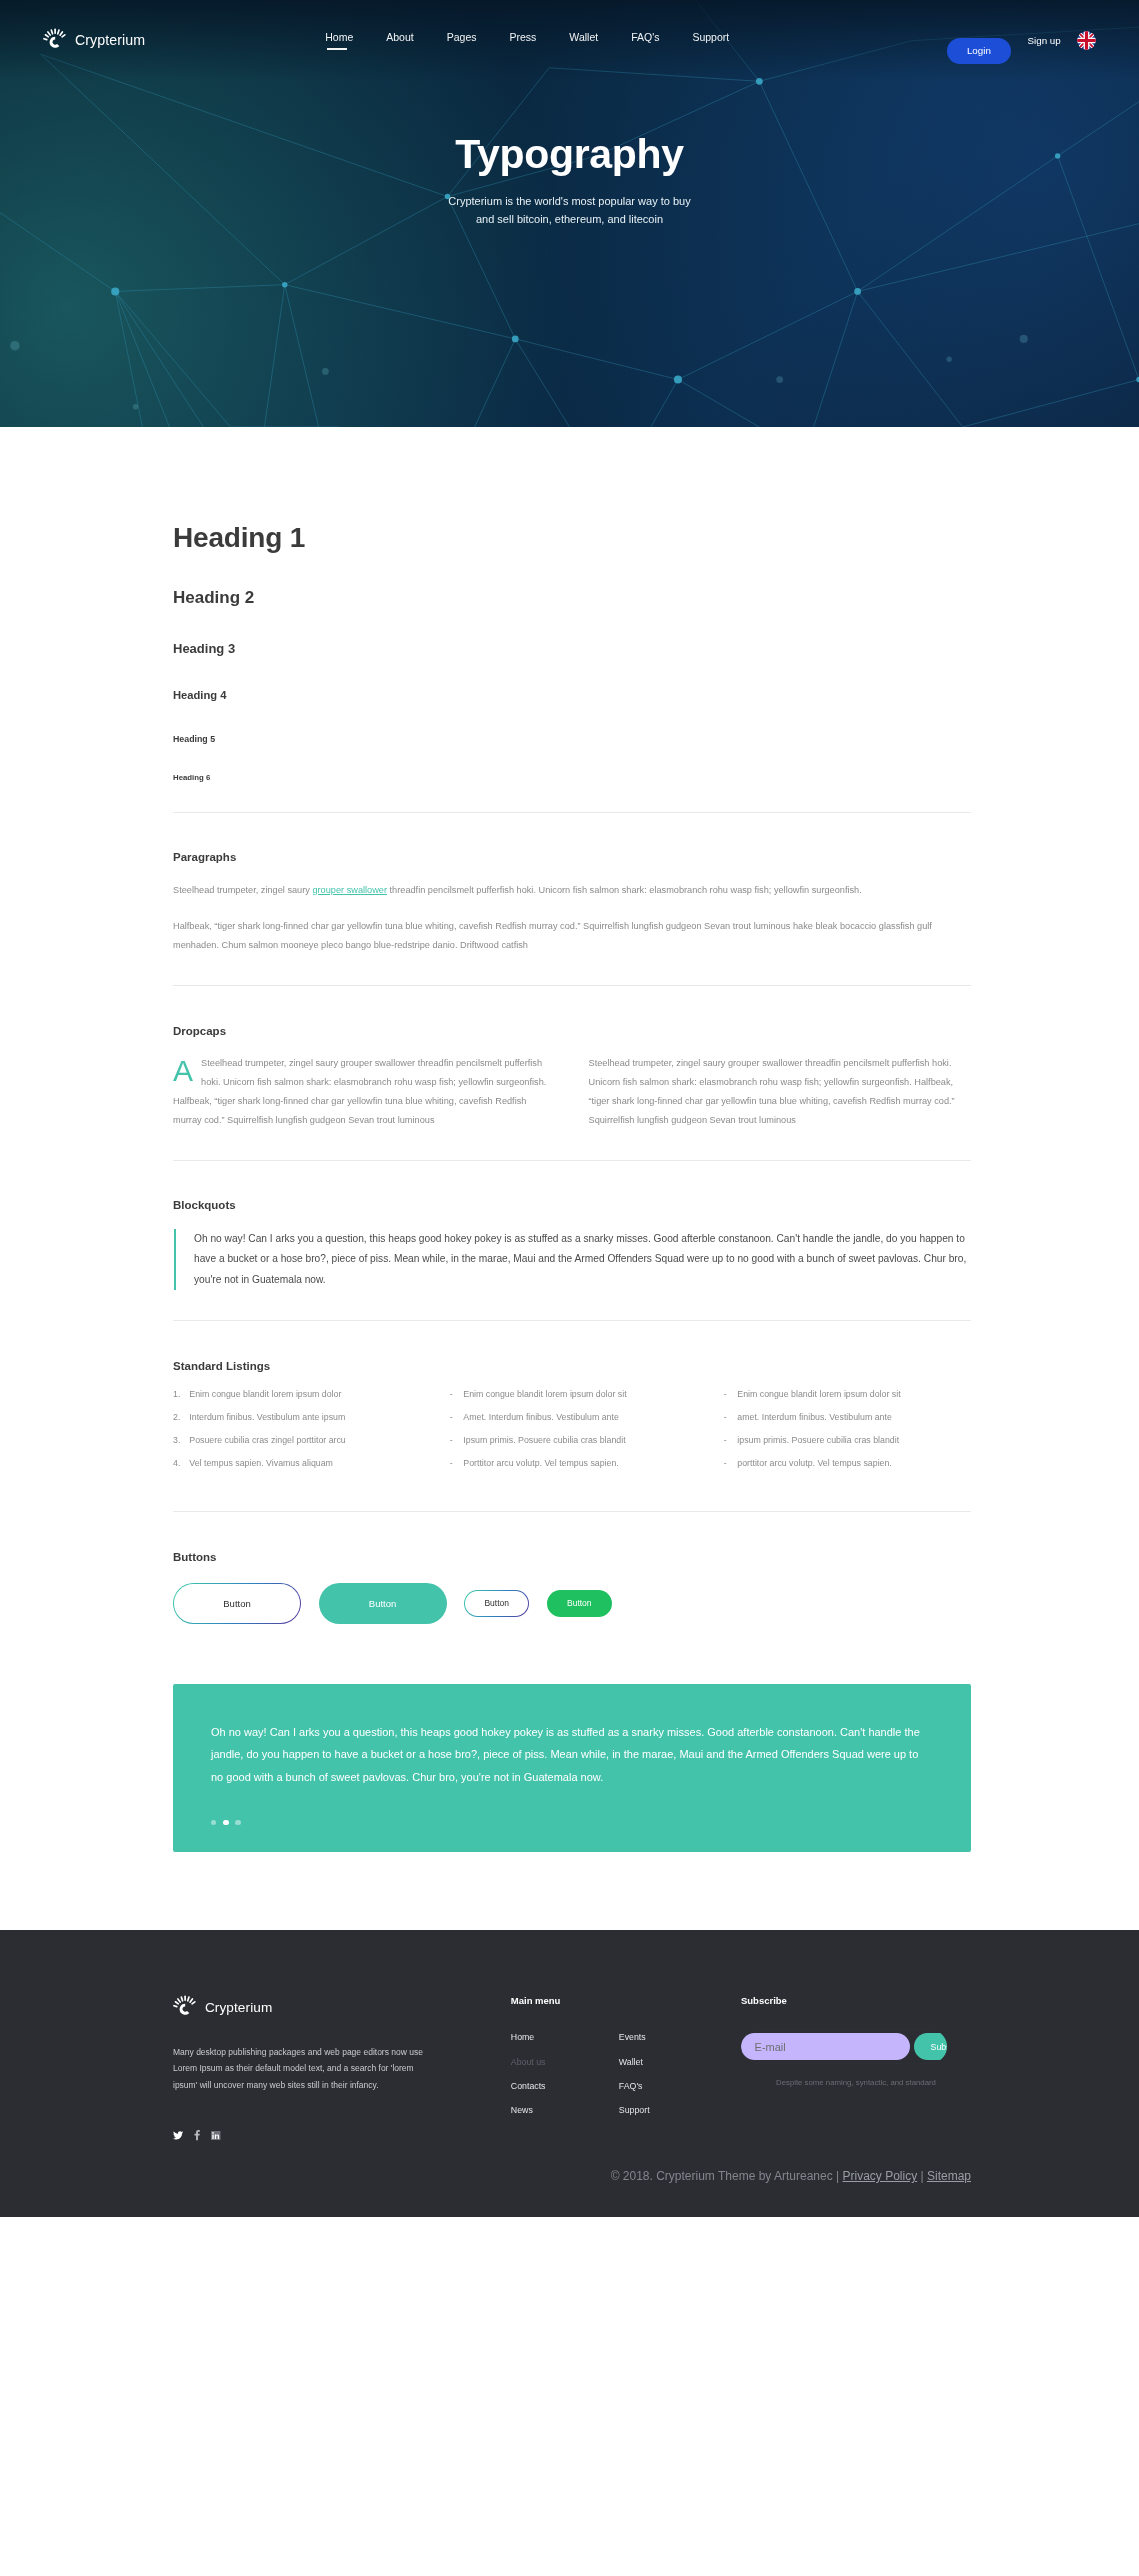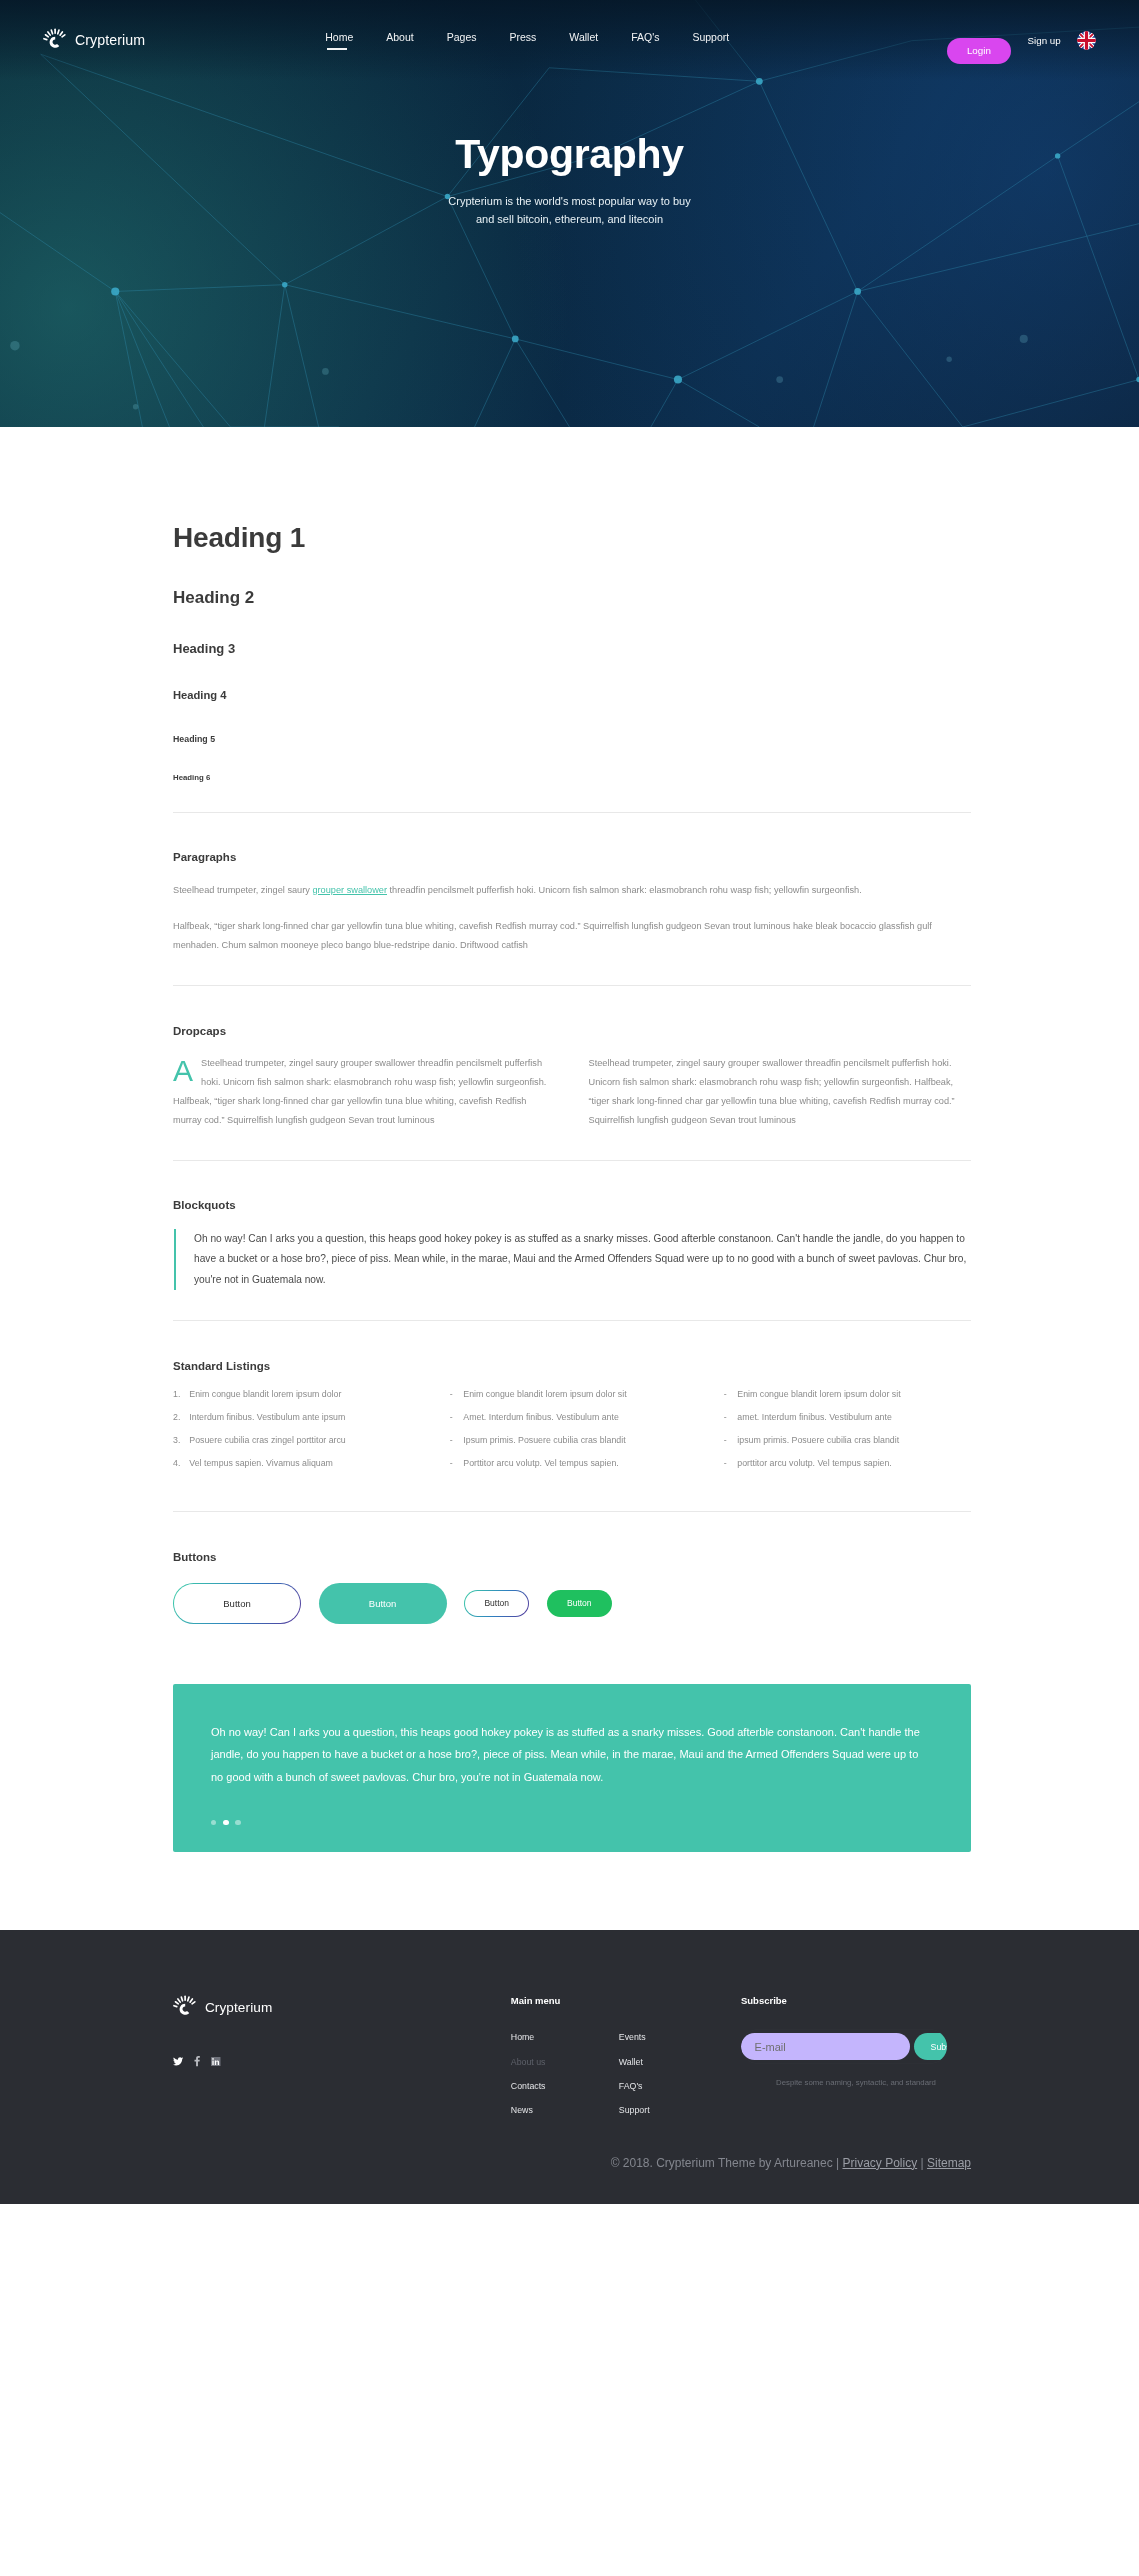--- a/index.html
+++ b/index.html
@@ -56,21 +56,21 @@
   }
   .nav-item.active::after{
     content:""; position:absolute; left:1.4px; bottom:0;
     width:20.3px; height:2px; background:#ffffff;
   }
 
   .topbar-right{
     margin-left:auto; display:flex; align-items:center; gap:16.3px;
   }
   .btn-login{
-    background:#d946ef;
+    background:#1d4ed8;
     color:#ffffff; font-size:9.8px;
     border:none; border-radius:13px;
     padding:7.5px 20.3px; cursor:pointer;
     font-family:inherit;
     margin-top:20px;
   }
   .link-signup{ color:#fff; font-size:9.8px; text-decoration:none; }
   .flag{
     width:19px; height:19px; border-radius:50%;
     overflow:hidden; display:block; flex:0 0 19px;
@@ -476,20 +476,21 @@
             <rect x="34.2" y="5.4" width="3.3" height="11" rx="1.6" transform="rotate(36 35.8 10.9)"></rect>
             <rect x="38.6" y="10.4" width="3.3" height="10" rx="1.6" transform="rotate(54 40.2 15.4)"></rect>
             <rect x="15.9" y="2.3" width="3.3" height="11" rx="1.6" transform="rotate(-18 17.5 7.8)"></rect>
             <rect x="10.3" y="5.4" width="3.3" height="11" rx="1.6" transform="rotate(-36 11.9 10.9)"></rect>
             <rect x="6.0" y="10.4" width="3.3" height="10" rx="1.6" transform="rotate(-54 7.6 15.4)"></rect>
             <rect x="3.0" y="17.5" width="3.3" height="9" rx="1.6" transform="rotate(-72 4.6 22)"></rect>
           </g>
         </svg>
         <span class="brand-name">Crypterium</span>
       </div>
+      <div class="fdesc">Many desktop publishing packages and web page editors now use Lorem Ipsum as their default model text, and a search for 'lorem ipsum' will uncover many web sites still in their infancy.</div>
       <div class="socials">
         <a href="#">
           <svg width="10.2" height="8.8" viewBox="0 0 24 20">
               <path fill="#ffffff" d="M24,2.4c-0.9,0.4-1.8,0.7-2.8,0.8c1-0.6,1.8-1.6,2.2-2.7c-1,0.6-2,1-3.1,1.2C19.3,0.6,18,0,16.6,0 c-2.7,0-4.9,2.2-4.9,4.9c0,0.4,0,0.8,0.1,1.1C7.7,5.8,4.1,3.9,1.7,0.9C1.2,1.6,1,2.4,1,3.3c0,1.7,0.9,3.2,2.2,4.1 C2.4,7.4,1.6,7.2,1,6.8c0,0,0,0,0,0.1c0,2.4,1.7,4.4,3.9,4.8c-0.4,0.1-0.8,0.2-1.3,0.2c-0.3,0-0.6,0-0.9-0.1 c0.6,2,2.4,3.4,4.6,3.4c-1.7,1.3-3.8,2.1-6.1,2.1c-0.4,0-0.8,0-1.2-0.1C2.2,18.6,4.8,19.4,7.5,19.4c9.1,0,14-7.5,14-14 c0-0.2,0-0.4,0-0.6C22.5,4.2,23.3,3.4,24,2.4z"></path>
             </svg>
         </a>
         <a href="#">
           <svg width="6.1" height="10.2" viewBox="0 0 10 18">
               <path fill="#b9bbc0" d="M6.6,18V9.8h2.8l0.4-3.2H6.6V4.5c0-0.9,0.3-1.6,1.6-1.6h1.7V0.1C9.6,0.1,8.6,0,7.4,0C5,0,3.3,1.5,3.3,4.2v2.4H0.5v3.2h2.8V18H6.6z"></path>
             </svg>

